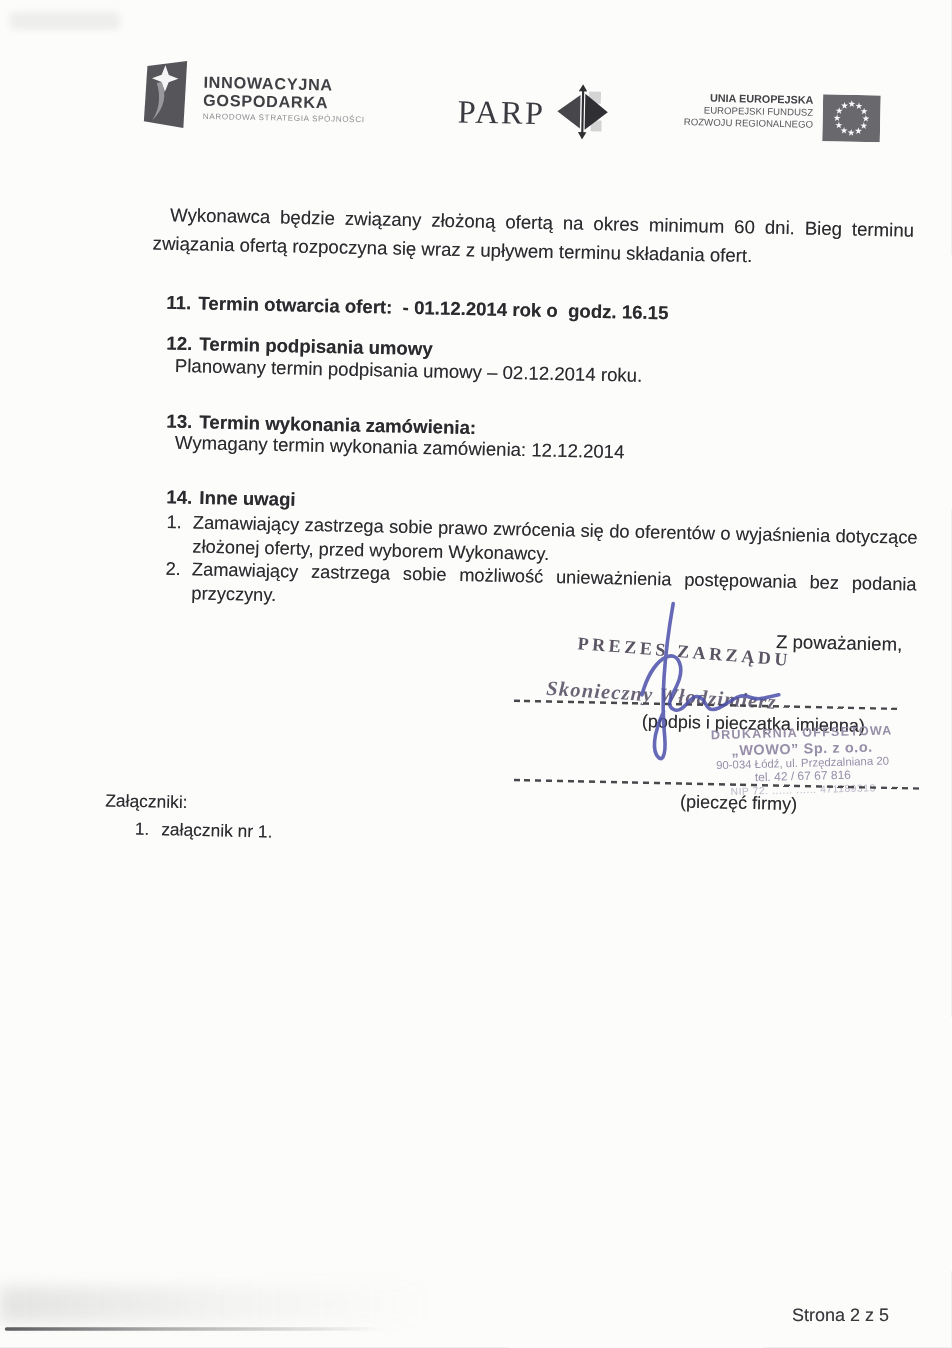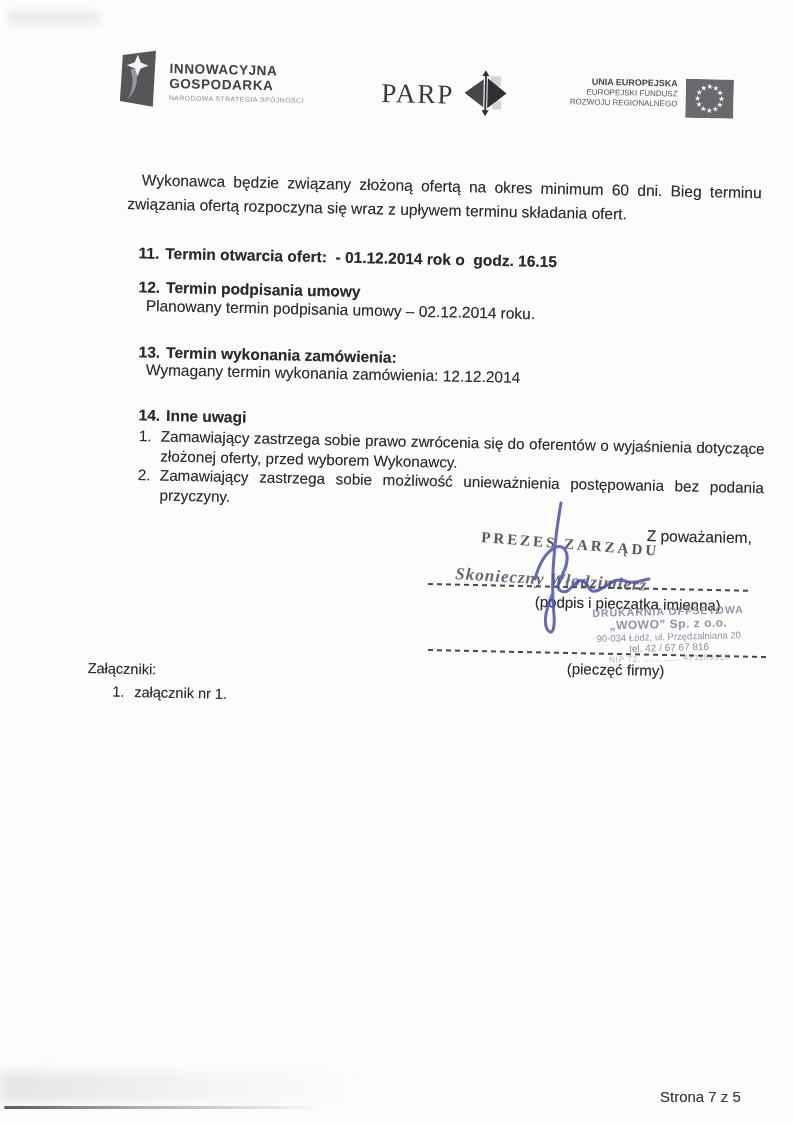--- a/index.html
+++ b/index.html
@@ -185,15 +185,15 @@
   </div>
 
   <div class="abs tilt attach" style="left:88px;top:657px;">
     <div>Załączniki:</div>
     <div style="padding-left:25px;display:flex;">
       <span style="margin-right:10px;">1.</span>
       <span>załącznik nr 1.</span>
     </div>
   </div>
 
-  <div class="abs footer-label" style="left:660px;top:1088px;">Strona 7 z 5</div>
+  <div class="abs footer-label" style="left:660px;top:1088px;">Strona 2 z 5</div>
 
 </div>
 
 </body></html>

